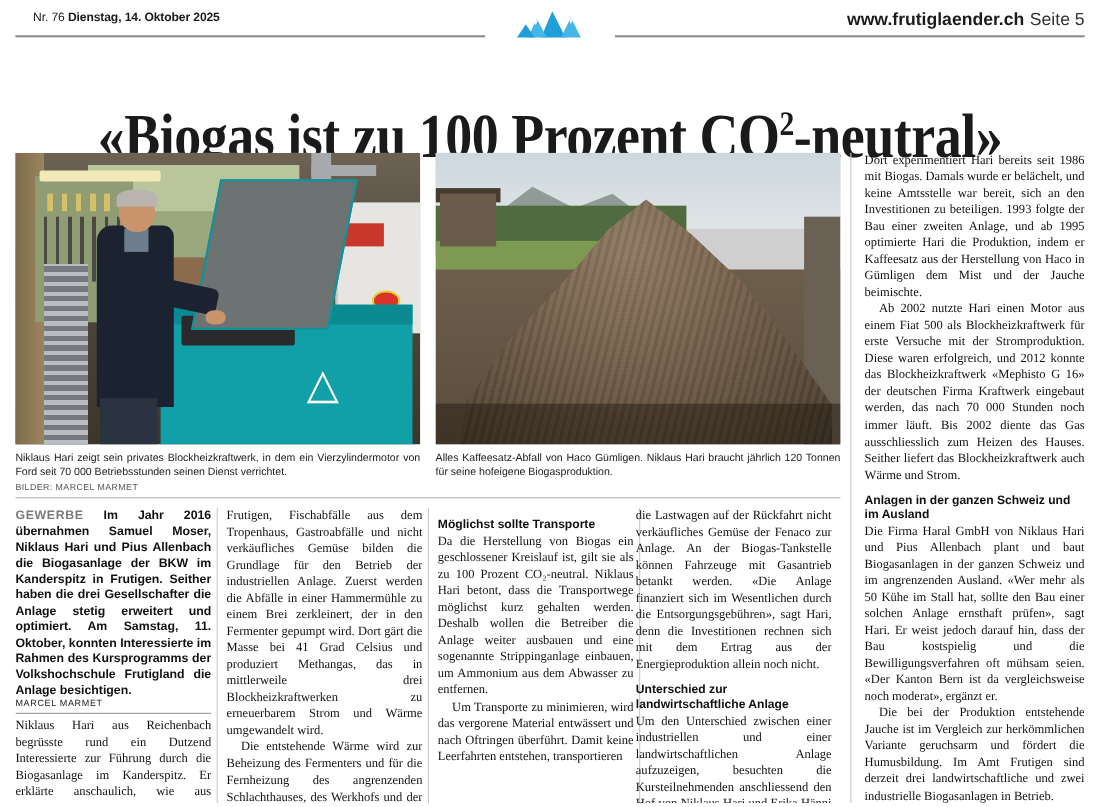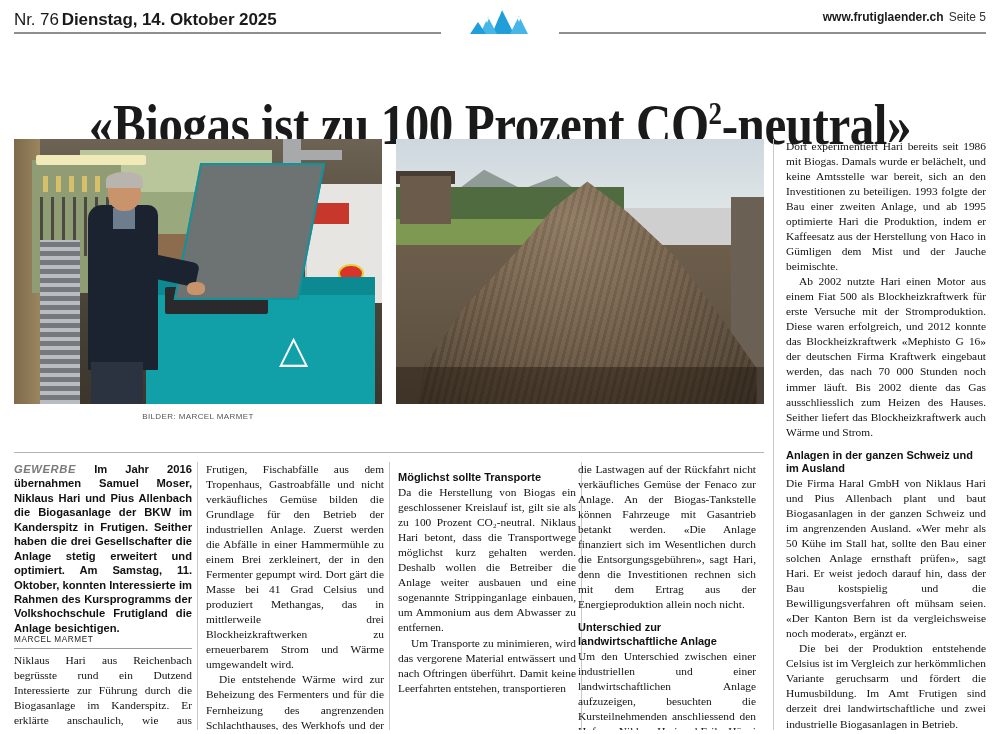--- a/index.html
+++ b/index.html
@@ -24,40 +24,40 @@
   
   .masthead {
     position: absolute;
     left: 14px;
     top: 8px;
     width: 972px;
     height: 30px;
   }
   .masthead-left {
     position: absolute;
-    left: 0;
+    left: 16px;
     top: 2px;
     font-family: "Liberation Sans", sans-serif;
-    font-size: 17px;
+    font-size: 11px;
     letter-spacing: -0.1px;
     white-space: nowrap;
   }
   .masthead-left .issue {
     font-weight: normal;
   }
   .masthead-left .date {
     font-weight: bold;
     margin-left: 3px;
   }
   .masthead-right {
     position: absolute;
     right: 0;
     top: 2px;
     font-family: "Liberation Sans", sans-serif;
-    font-size: 12px;
+    font-size: 16px;
     white-space: nowrap;
   }
   .masthead-right .site {
     font-weight: bold;
   }
   .masthead-right .pagenum {
     font-weight: normal;
     margin-left: 5px;
     color: #333;
   }
@@ -182,21 +182,21 @@
     font-family: "Liberation Sans", sans-serif;
     font-size: 9.6px;
     line-height: 1.38;
     color: #1a1a1a;
     text-align: justify;
   }
   .cap-1 { left: 14px;  top: 410px; width: 368px; }
   .cap-2 { left: 396px; top: 410px; width: 368px; }
   .credit {
     display: block;
-    text-align: center;
+    text-align: left;
     font-size: 8px;
     letter-spacing: 0.4px;
     color: #555;
     margin-top: 1px;
   }
 
   
   .body-rule {
     position: absolute;
     left: 14px;
@@ -232,21 +232,20 @@
     font-family: "Liberation Sans", sans-serif;
     font-weight: bold;
     font-size: 11.2px;
     line-height: 1.29;
     text-align: justify;
     margin: 0 0 10px 0;
   }
   .lead .kicker {
     color: #7a7a7a;
     letter-spacing: 0.6px;
-    font-style: italic;
   }
   .byline {
     font-family: "Liberation Sans", sans-serif;
     font-size: 8.2px;
     letter-spacing: 0.6px;
     color: #222;
     margin: 0 0 1px 0;
     padding-bottom: 2px;
     border-bottom: 1px solid #9a9a9a;
   }
@@ -345,21 +344,25 @@
       <div class="p2-barn"></div>
       <div class="p2-ground"></div>
       <div class="p2-wallR"></div>
       <div class="p2-pile"></div>
       <div class="p2-pile-tex"></div>
       <div class="p2-shadow"></div>
     </div>
   </div>
 
   <div class="caption cap-1">
+    <span>Niklaus Hari zeigt sein privates Blockheizkraftwerk, in dem ein Vierzylindermotor von Ford seit 70 000 Betriebsstunden seinen Dienst verrichtet.</span>
     <span class="credit">BILDER: MARCEL MARMET</span>
+  </div>
+  <div class="caption cap-2">
+    <span>Alles Kaffeesatz-Abfall von Haco Gümligen. Niklaus Hari braucht jährlich 120 Tonnen für seine hofeigene Biogasproduktion.</span>
   </div>
 
   <div class="body-rule"></div>
 
   <div class="col-sep sep-a"></div>
   <div class="col-sep sep-b"></div>
   <div class="col-sep sep-c"></div>
   <div class="col-sep sep-d"></div>
 
   <div class="col col-1">
@@ -385,16 +388,16 @@
     <p>die Lastwagen auf der Rückfahrt nicht verkäufliches Gemüse der Fenaco zur Anlage. An der Biogas-Tankstelle können Fahrzeuge mit Gasantrieb betankt werden. «Die Anlage finanziert sich im Wesentlichen durch die Entsorgungsgebühren», sagt Hari, denn die Investitionen rechnen sich mit dem Ertrag aus der Energieproduktion allein noch nicht.</p>
     <h2 class="subhead">Unterschied zur landwirtschaftliche Anlage</h2>
     <p>Um den Unterschied zwischen einer industriellen und einer landwirtschaftlichen Anlage aufzuzeigen, besuchten die Kursteilnehmenden anschliessend den Hof von Niklaus Hari und Erika Hänni in Reichenbach.</p>
   </div>
 
   <div class="col col-5">
     <p>Dort experimentiert Hari bereits seit 1986 mit Biogas. Damals wurde er belächelt, und keine Amtsstelle war bereit, sich an den Investitionen zu beteiligen. 1993 folgte der Bau einer zweiten Anlage, und ab 1995 optimierte Hari die Produktion, indem er Kaffeesatz aus der Herstellung von Haco in Gümligen dem Mist und der Jauche beimischte.</p>
     <p>Ab 2002 nutzte Hari einen Motor aus einem Fiat 500 als Blockheizkraftwerk für erste Versuche mit der Stromproduktion. Diese waren erfolgreich, und 2012 konnte das Blockheizkraftwerk «Mephisto G 16» der deutschen Firma Kraftwerk eingebaut werden, das nach 70 000 Stunden noch immer läuft. Bis 2002 diente das Gas ausschliesslich zum Heizen des Hauses. Seither liefert das Blockheizkraftwerk auch Wärme und Strom.</p>
     <h2 class="subhead">Anlagen in der ganzen Schweiz und im Ausland</h2>
     <p>Die Firma Haral GmbH von Niklaus Hari und Pius Allenbach plant und baut Biogasanlagen in der ganzen Schweiz und im angrenzenden Ausland. «Wer mehr als 50 Kühe im Stall hat, sollte den Bau einer solchen Anlage ernsthaft prüfen», sagt Hari. Er weist jedoch darauf hin, dass der Bau kostspielig und die Bewilligungsverfahren oft mühsam seien. «Der Kanton Bern ist da vergleichsweise noch moderat», ergänzt er.</p>
-    <p>Die bei der Produktion entstehende Celsius ist im Vergleich zur herkömmlichen Variante geruchsarm und fördert die Humusbildung. Im Amt Frutigen sind derzeit drei landwirtschaftliche und zwei industrielle Biogasanlagen in Betrieb.</p>
+    <p>Die bei der Produktion entstehende Jauche ist im Vergleich zur herkömmlichen Variante geruchsarm und fördert die Humusbildung. Im Amt Frutigen sind derzeit drei landwirtschaftliche und zwei industrielle Biogasanlagen in Betrieb.</p>
   </div>
 
 </div>
 
 </body></html>

